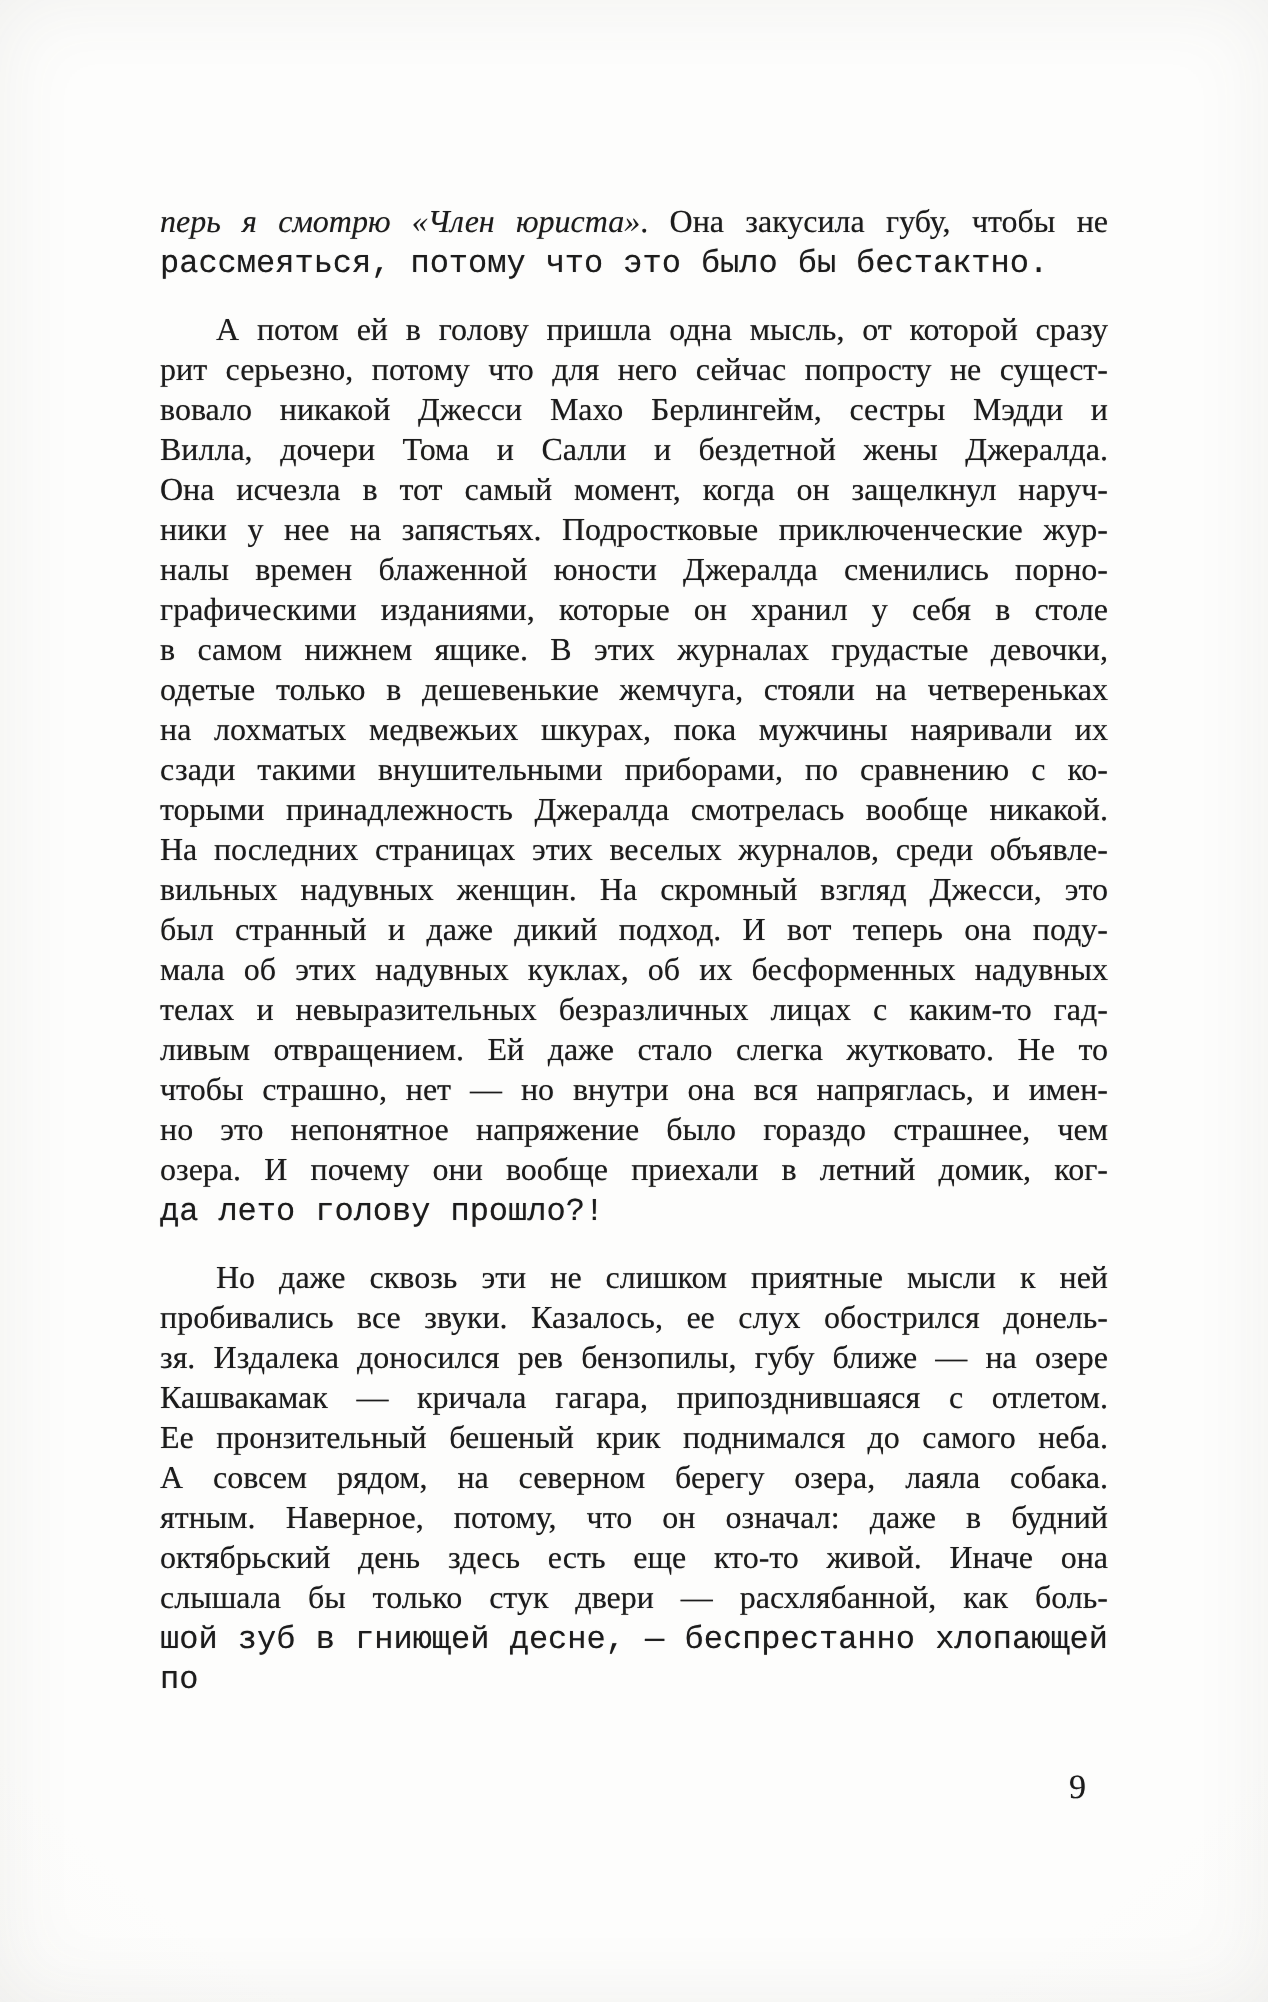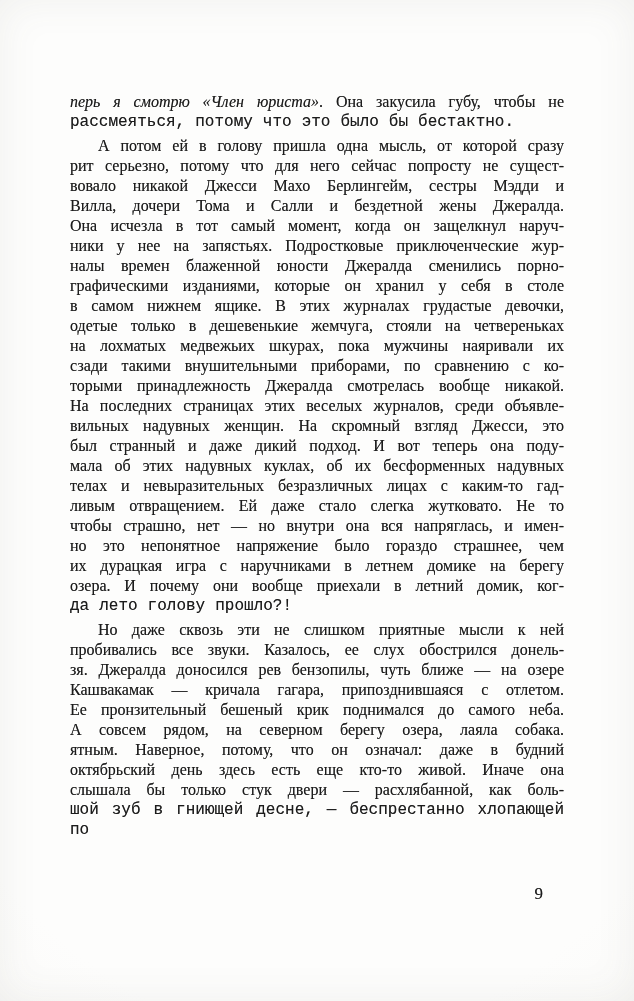--- a/index.html
+++ b/index.html
@@ -27,21 +27,21 @@
     position: absolute;
     left: 66px;
     top: 88px;
     width: 502px;
     font-size: 16px;
     line-height: 20px;
     color: #1c1c1c;
     text-shadow: 0 0 0.4px rgba(20, 20, 20, 0.55);
   }
   .paragraph {
-    margin: 4px;
+    margin: 14px;
     padding: 0;
   }
   .line {
     text-align: justify;
     text-align-last: justify;
     word-spacing: 0.4px;
   }
   .line.last {
     text-align-last: left;
     font-family: Liberation Mono, monospace;
@@ -86,28 +86,27 @@
         <div class="line">сзади такими внушительными приборами, по сравнению с ко-</div>
         <div class="line">торыми принадлежность Джералда смотрелась вообще никакой.</div>
         <div class="line">На последних страницах этих веселых журналов, среди объявле-</div>
         <div class="line">вильных надувных женщин. На скромный взгляд Джесси, это</div>
         <div class="line">был странный и даже дикий подход. И вот теперь она поду-</div>
         <div class="line">мала об этих надувных куклах, об их бесформенных надувных</div>
         <div class="line">телах и невыразительных безразличных лицах с каким-то гад-</div>
         <div class="line">ливым отвращением. Ей даже стало слегка жутковато. Не то</div>
         <div class="line">чтобы страшно, нет — но внутри она вся напряглась, и имен-</div>
         <div class="line">но это непонятное напряжение было гораздо страшнее, чем</div>
-        <div class="line">их дурацкая игра с наручниками в летнем домике на берегу</div>
         <div class="line">озера. И почему они вообще приехали в летний домик, ког-</div>
         <div class="line last">да лето голову прошло?!</div>
       </div>
       <div class="paragraph">
         <div class="line indent">Но даже сквозь эти не слишком приятные мысли к ней</div>
         <div class="line">пробивались все звуки. Казалось, ее слух обострился донель-</div>
-        <div class="line">зя. Джералда доносился рев бензопилы, чуть ближе — на озере</div>
+        <div class="line">зя. Издалека доносился рев бензопилы, губу ближе — на озере</div>
         <div class="line">Кашвакамак — кричала гагара, припозднившаяся с отлетом.</div>
         <div class="line">Ее пронзительный бешеный крик поднимался до самого неба.</div>
         <div class="line">А совсем рядом, на северном берегу озера, лаяла собака.</div>
         <div class="line">ятным. Наверное, потому, что он означал: даже в будний</div>
         <div class="line">октябрьский день здесь есть еще кто-то живой. Иначе она</div>
         <div class="line">слышала бы только стук двери — расхлябанной, как боль-</div>
         <div class="line last">шой зуб в гниющей десне, — беспрестанно хлопающей по</div>
       </div>
     </div>
   <div class="page-number">9</div>

